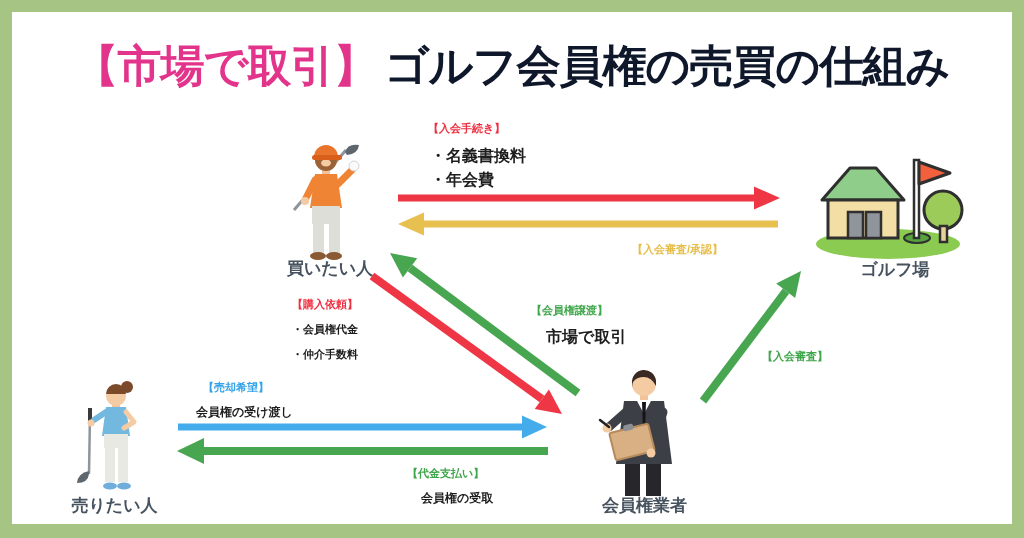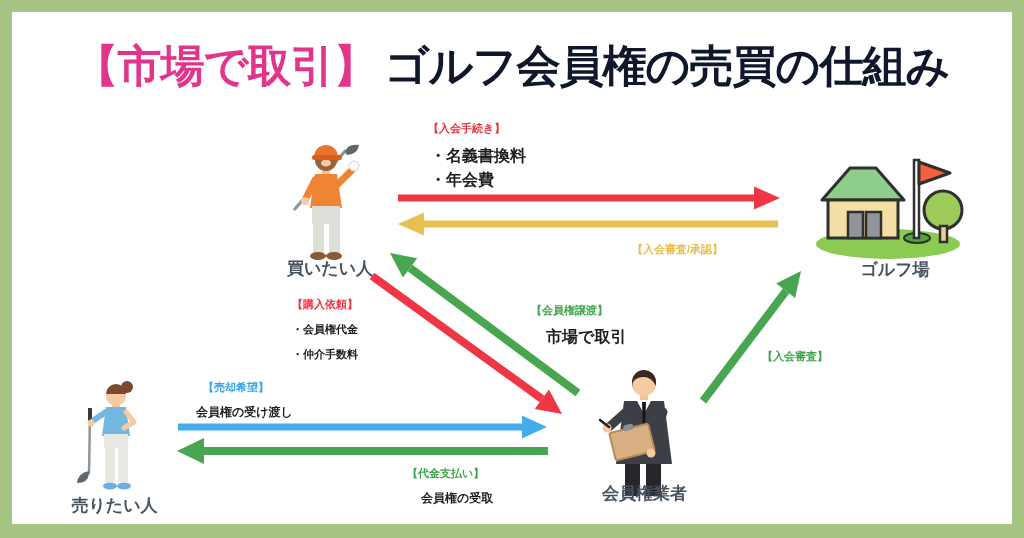--- a/index.html
+++ b/index.html
@@ -132,21 +132,21 @@
     <g transform="rotate(-14 38 78)">
       <rect x="18" y="64" width="40" height="28" rx="2" fill="#D9B083" stroke="#B58A5C" stroke-width="2"></rect>
       <rect x="33" y="60" width="10" height="6" rx="2" fill="#8C8F94"></rect>
     </g>
     <circle cx="13" cy="64" r="4.5" fill="#F5CBA4"></circle>
     <line x1="6" y1="56" x2="15" y2="63" stroke="#222222" stroke-width="2.5" stroke-linecap="round"></line>
     <circle cx="57" cy="89" r="4.5" fill="#F5CBA4"></circle>
     <rect x="31" y="100" width="15" height="32" fill="#26262B"></rect>
     <rect x="52" y="100" width="15" height="32" fill="#26262B"></rect>
   </svg>
-  <div class="lbl actor-lbl" style="left:597px;top:482px;width:95px;text-align:center;">会員権業者</div>
+  <div class="lbl actor-lbl" style="left:597px;top:494px;width:95px;text-align:center;">会員権業者</div>
 
   <div class="lbl c-red s17" style="left:428px;top:121px;">【入会手続き】</div>
   <div class="lbl c-dark s16" style="left:430px;top:146px;">・名義書換料</div>
   <div class="lbl c-dark s16" style="left:430px;top:170px;">・年会費</div>
 
   <div class="lbl c-red s17" style="left:292px;top:297px;">【購入依頼】</div>
 
   <div class="lbl c-yellow s17" style="left:632px;top:242px;">【入会審査/承認】</div>
   <div class="lbl c-dark s17" style="left:292px;top:322px;">・会員権代金</div>
   <div class="lbl c-dark s17" style="left:292px;top:347px;">・仲介手数料</div>

